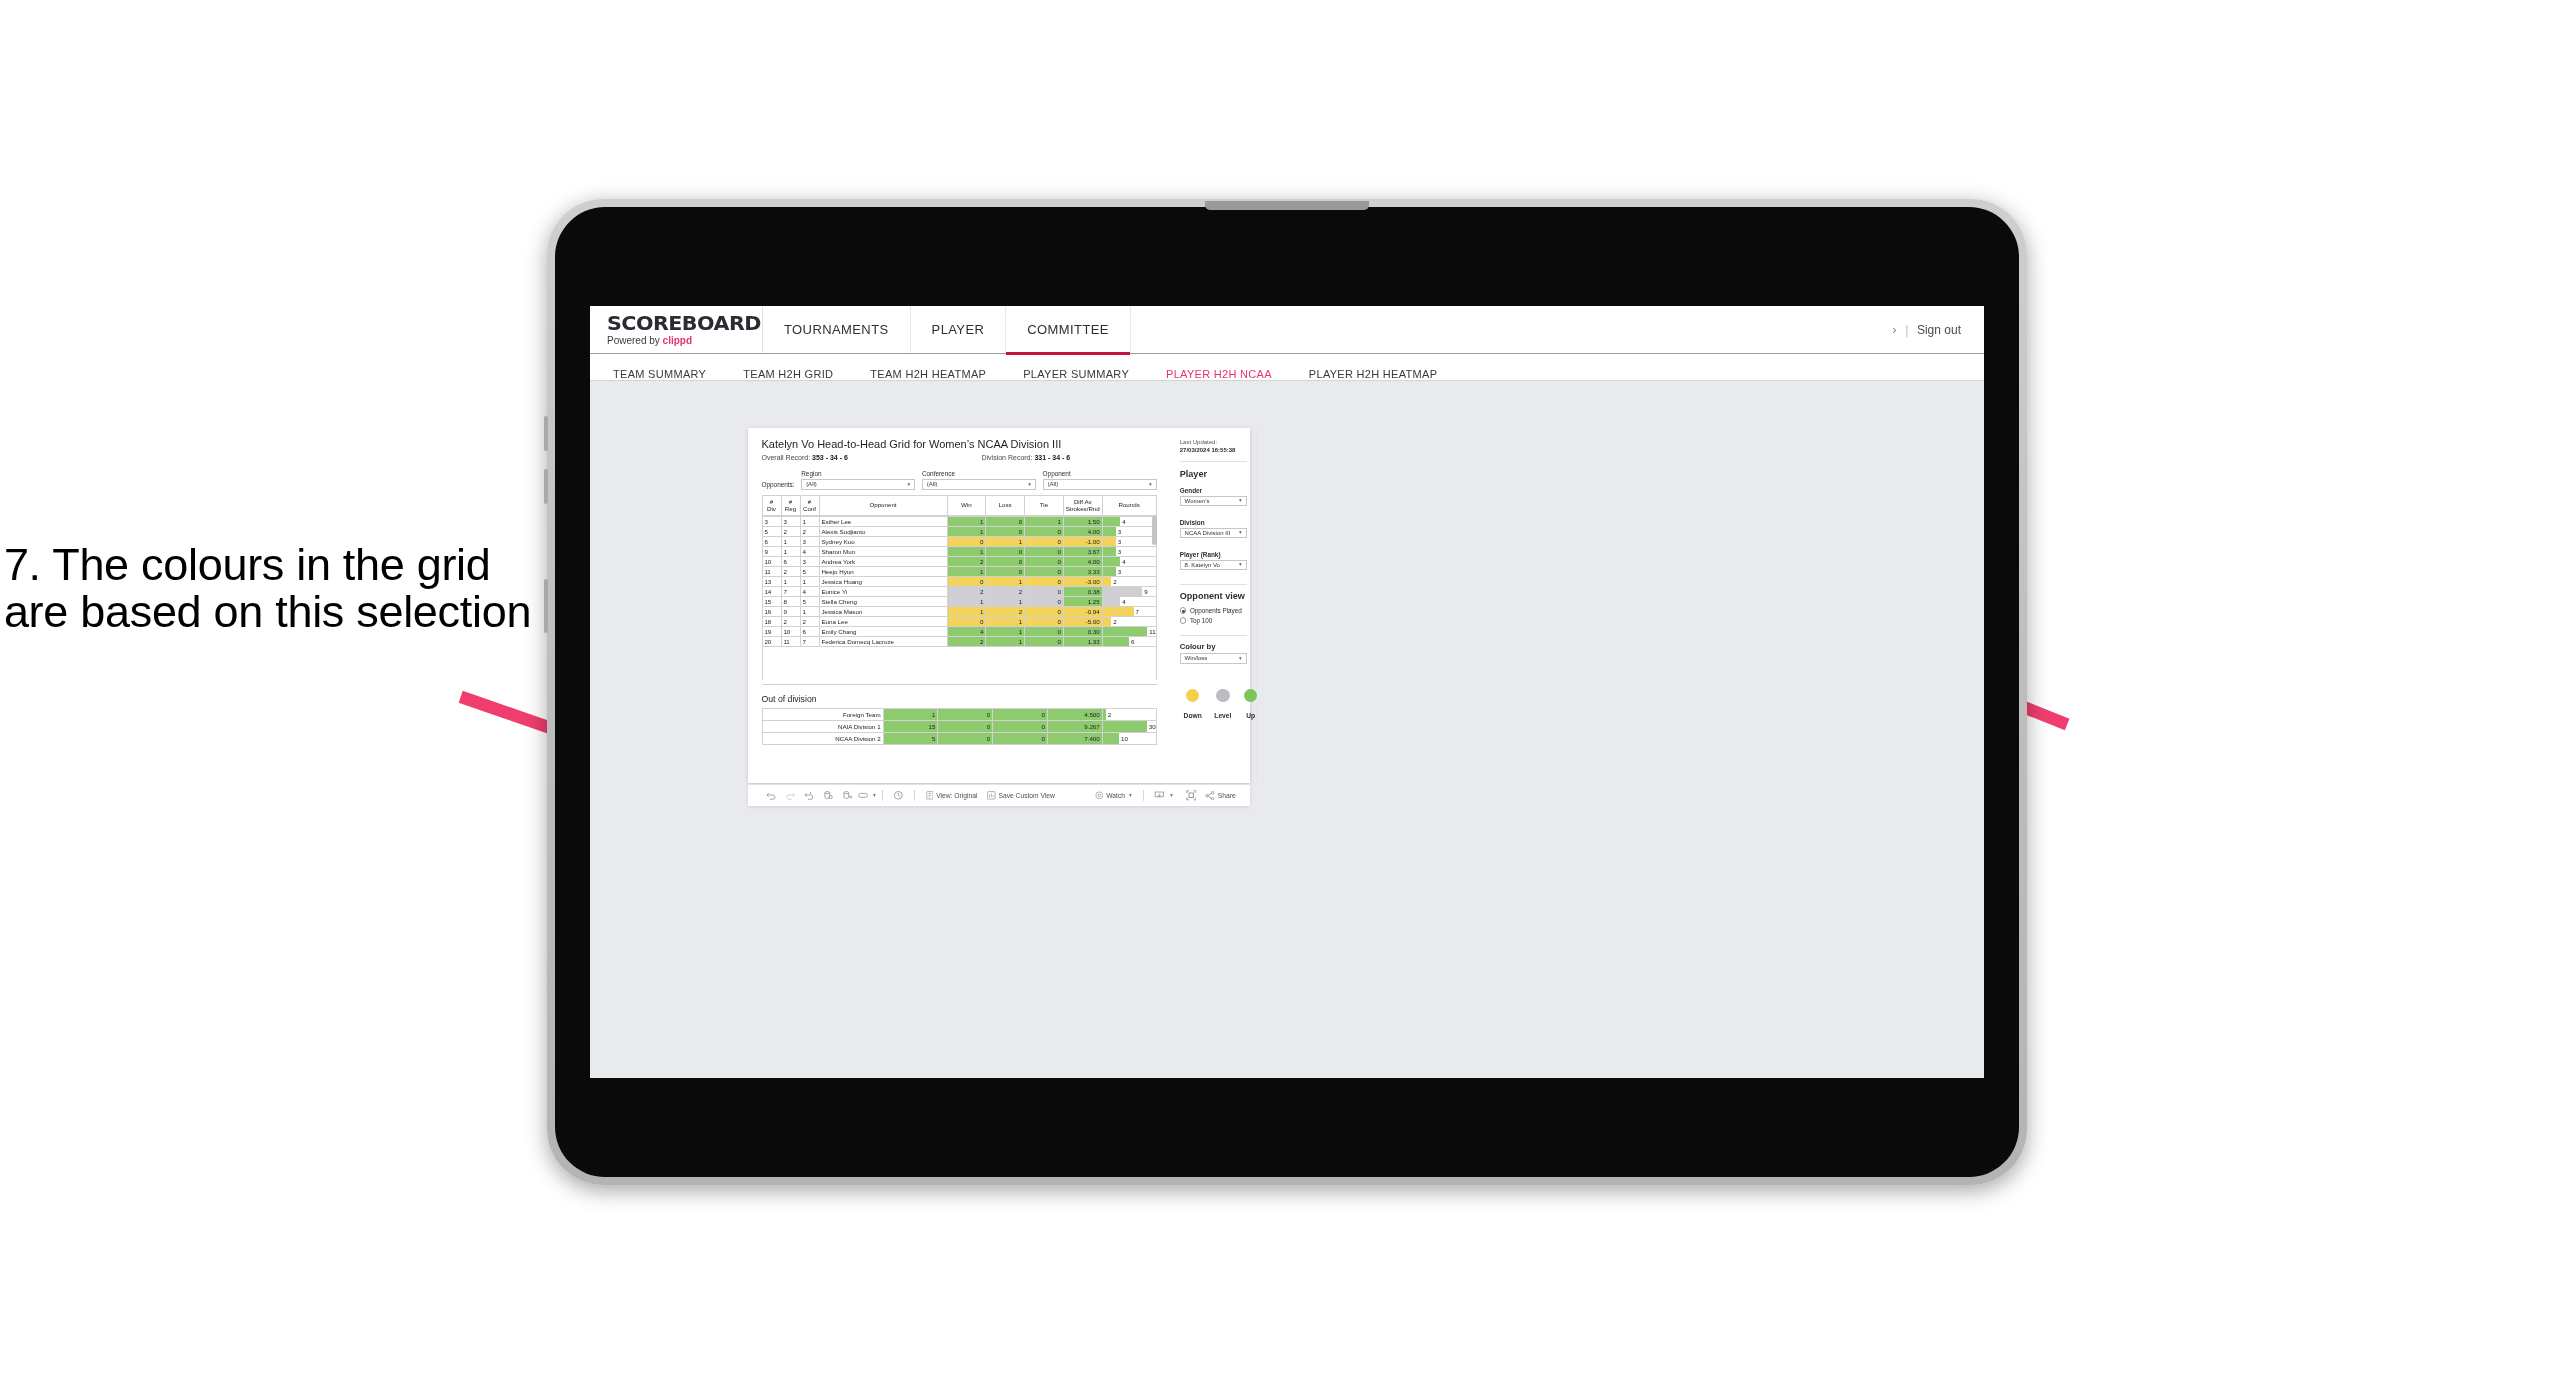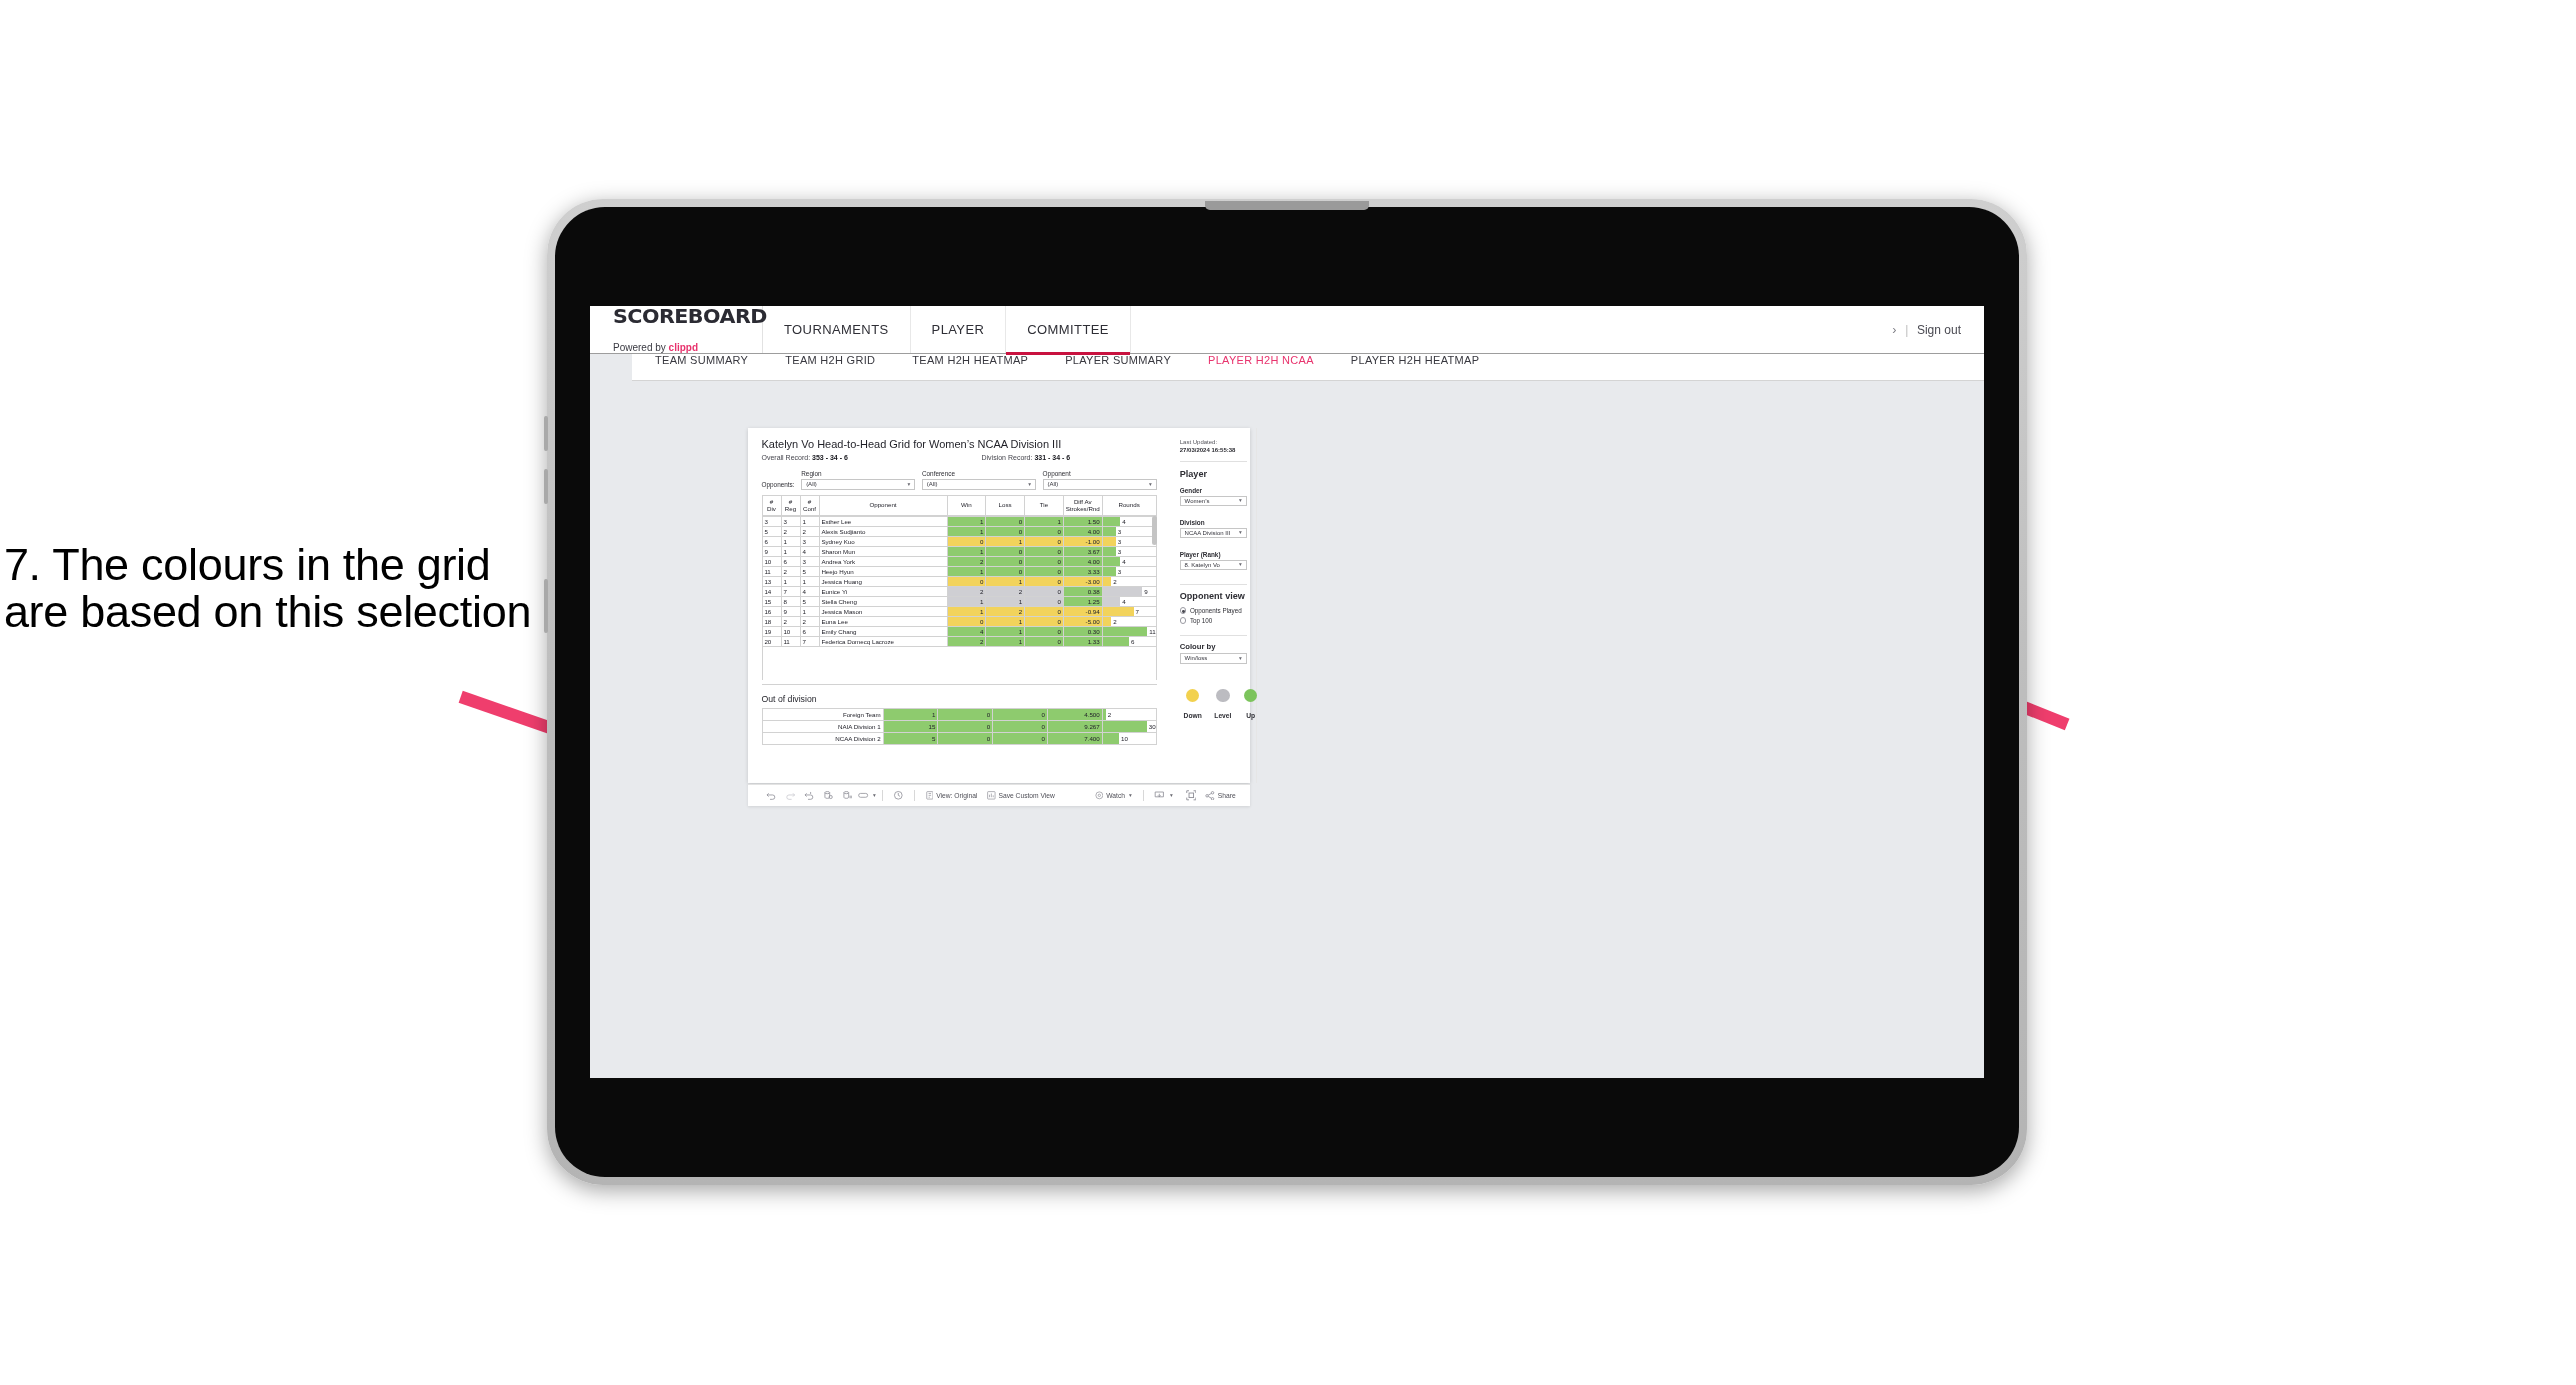--- a/index.html
+++ b/index.html
@@ -50,22 +50,22 @@
     width: 1394px; height: 772px;
     background: #e8eaed; overflow: hidden;
   }
 
   
   #topnav {
     height: 48px; background: #fff; display: flex; align-items: stretch;
     border-bottom: 1.9px solid #9d9d9d; position: relative;
   }
   #brand {
-    width: 173px; display:flex; flex-direction: column; justify-content: space-between;
-    padding-left: 23px; border-right: 1px solid #e2e2e2;
+    width: 173px; display:flex; flex-direction: column; justify-content: center;
+    padding-left: 17px; border-right: 1px solid #e2e2e2;
   }
   #brand-title {
     font-family: "DejaVu Sans", sans-serif;
     font-weight: bold; font-size: 20px; letter-spacing: -0.5px;
     color: #2b2b33; line-height: 1; transform: scaleX(1.03); transform-origin: left;
   }
   #brand-sub { font-size: 10px; color: #3a3a42; margin-top: 2.9px; white-space: nowrap;}
   #brand-sub .pink { color: #e8336d; font-weight: bold; }
   .navtab {
     display:flex; align-items:center; padding: 0 21px; font-size: 13px;
@@ -78,22 +78,22 @@
   #nav-spacer { flex: 1; border-right: none; }
   #signout-wrap {
     display:flex; align-items:center; gap: 8.7px; padding-right: 23px;
     font-size: 12px; color: #4a4a52;
   }
   #signout-chevron { color:#7a7a82; font-size: 12.5px; }
   #signout-div { color:#bdbdbd; }
 
   
   #subnav {
-    height: 27px; background: #fff; display:flex; align-items:flex-start;
-    padding-left: 23px; gap: 37px; border-bottom: 1px solid #d4d4d4; margin-left: 42px;
+    height: 27px; background: #fff; display:flex; align-items:flex-end;
+    padding-left: 23px; gap: 37px; border-bottom: 1px solid #d4d4d4;
   }
   .subtab { font-size: 11px; color: #38383f; letter-spacing: 0.3px; white-space: nowrap; }
   .subtab.active { color: #e8336d; }
 
   
   #workspace { position:relative; height: 697px; background:#e8eaed; }
 
   #card {
     position:absolute; left: 158px; top: 47px; width: 502px; height: 355px;
     background:#fff; box-shadow: 0 1px 3.9px rgba(0,0,0,.16);

